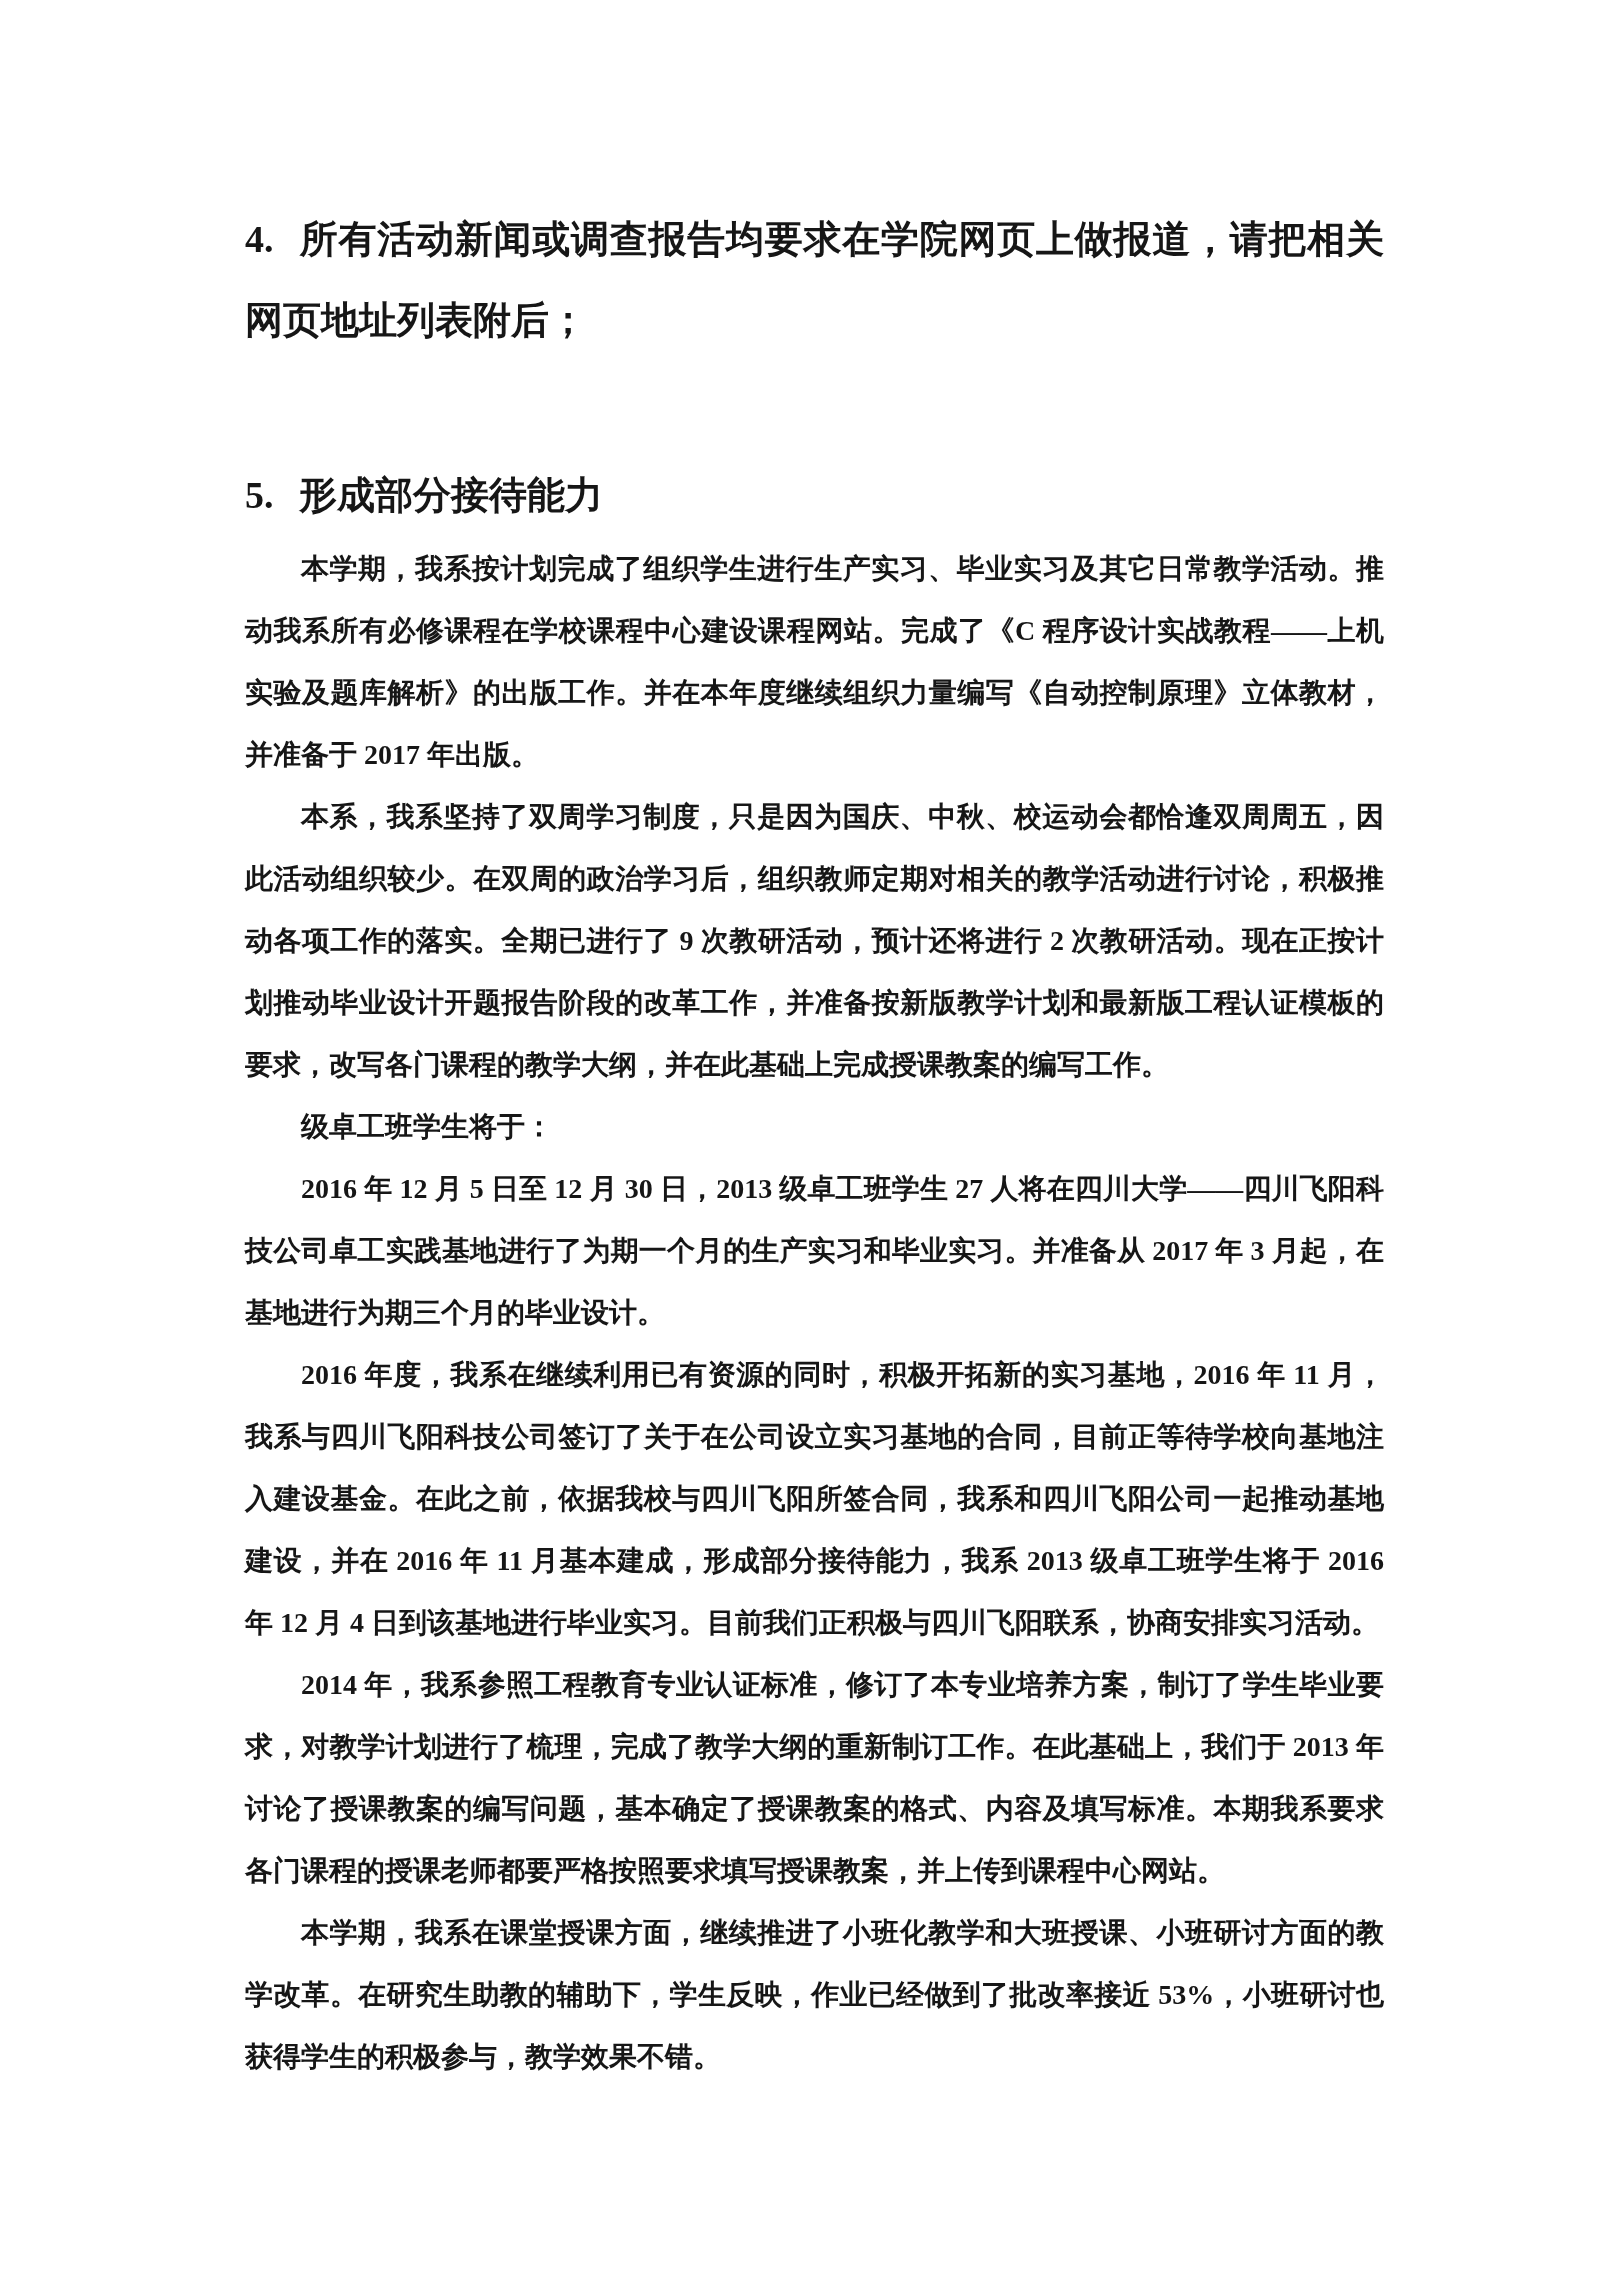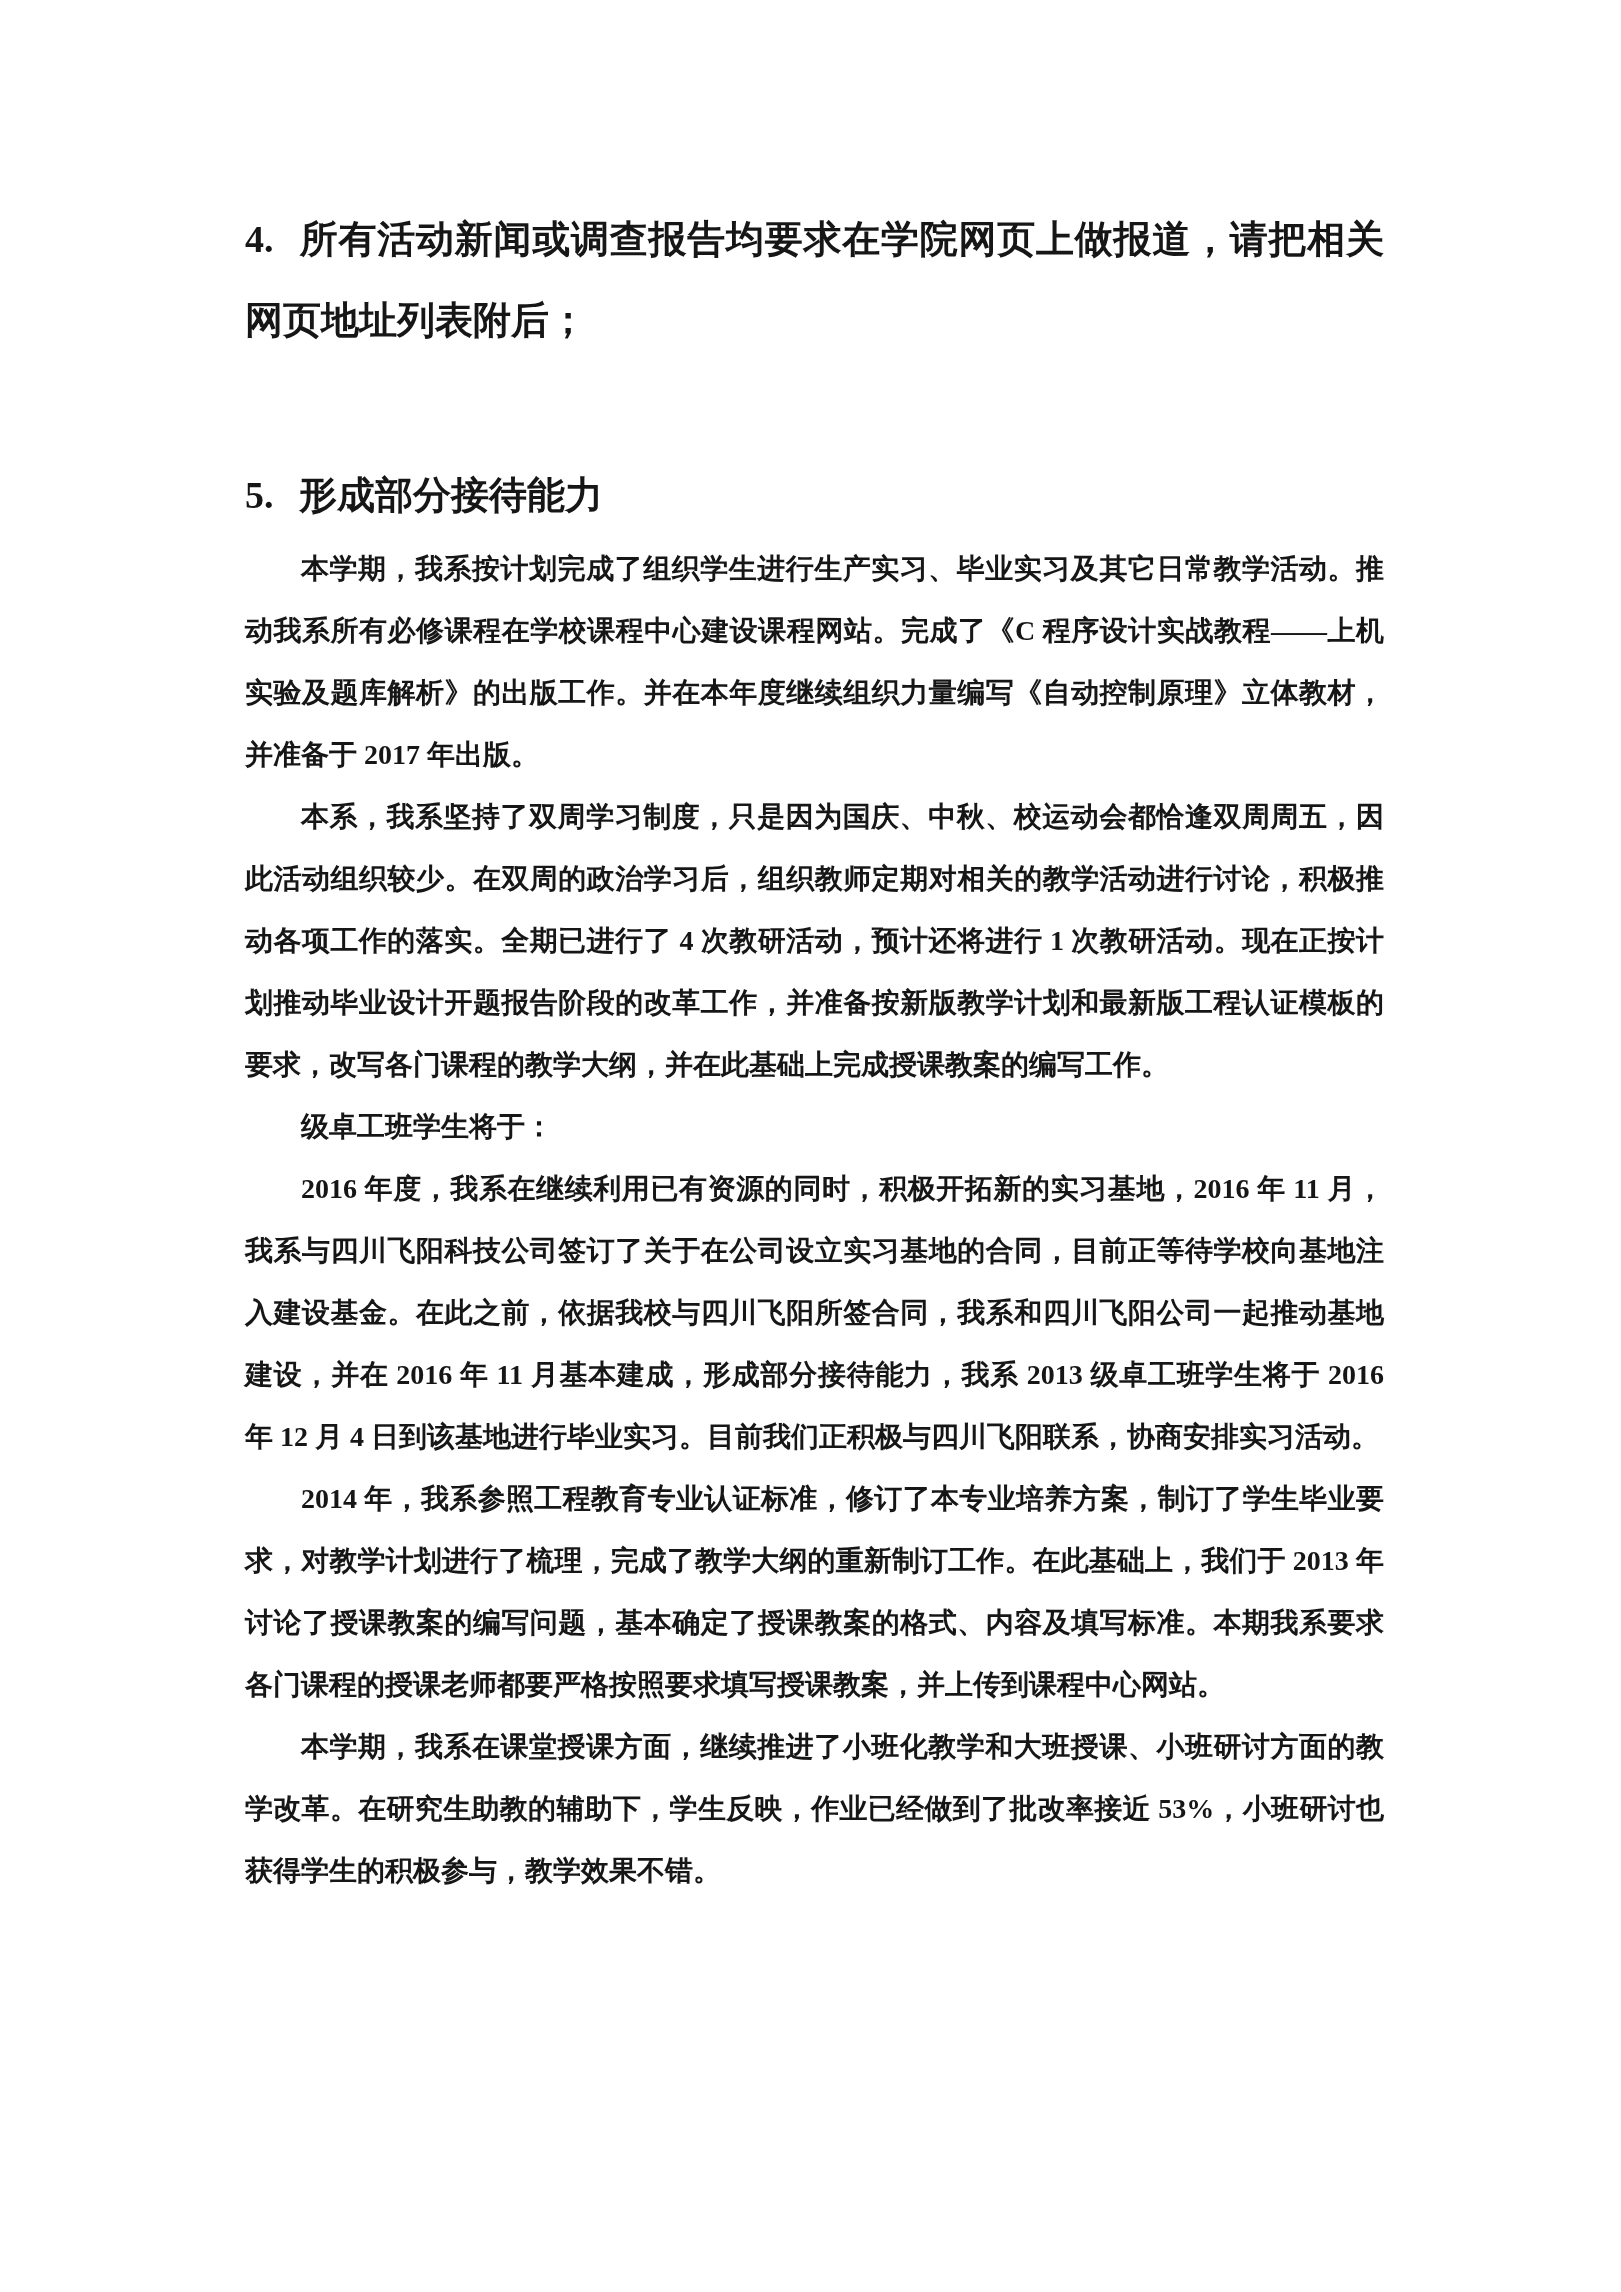--- a/index.html
+++ b/index.html
@@ -53,22 +53,23 @@
     <div class="heading h4-block">
       <span class="h-num">4.</span><span>所有活动新闻或调查报告均要求在学院网页上做报道，请把相关网页地址列表附后；</span>
     </div>
 
     <div class="heading h5-block">
       <span class="h-num">5.</span><span>形成部分接待能力</span>
     </div>
 
     <div class="body-text">
         <p>本学期，我系按计划完成了组织学生进行生产实习、毕业实习及其它日常教学活动。推动我系所有必修课程在学校课程中心建设课程网站。完成了《C 程序设计实战教程——上机实验及题库解析》的出版工作。并在本年度继续组织力量编写《自动控制原理》立体教材，并准备于 2017 年出版。</p>
-        <p>本系，我系坚持了双周学习制度，只是因为国庆、中秋、校运动会都恰逢双周周五，因此活动组织较少。在双周的政治学习后，组织教师定期对相关的教学活动进行讨论，积极推动各项工作的落实。全期已进行了 4 次教研活动，预计还将进行 1 次教研活动。现在正按计划推动毕业设计开题报告阶段的改革工作，并准备按新版教学计划和最新版工程认证模板的要求，改写各门课程的教学大纲，并在此基础上完成授课教案的编写工作。</p>
+        <p>本系，我系坚持了双周学习制度，只是因为国庆、中秋、校运动会都恰逢双周周五，因此活动组织较少。在双周的政治学习后，组织教师定期对相关的教学活动进行讨论，积极推动各项工作的落实。全期已进行了 9 次教研活动，预计还将进行 2 次教研活动。现在正按计划推动毕业设计开题报告阶段的改革工作，并准备按新版教学计划和最新版工程认证模板的要求，改写各门课程的教学大纲，并在此基础上完成授课教案的编写工作。</p>
         <p>级卓工班学生将于：</p>
+        <p>2016 年 12 月 5 日至 12 月 30 日，2013 级卓工班学生 27 人将在四川大学——四川飞阳科技公司卓工实践基地进行了为期一个月的生产实习和毕业实习。并准备从 2017 年 3 月起，在基地进行为期三个月的毕业设计。</p>
         <p>2016 年度，我系在继续利用已有资源的同时，积极开拓新的实习基地，2016 年 11 月，我系与四川飞阳科技公司签订了关于在公司设立实习基地的合同，目前正等待学校向基地注入建设基金。在此之前，依据我校与四川飞阳所签合同，我系和四川飞阳公司一起推动基地建设，并在 2016 年 11 月基本建成，形成部分接待能力，我系 2013 级卓工班学生将于 2016 年 12 月 4 日到该基地进行毕业实习。目前我们正积极与四川飞阳联系，协商安排实习活动。</p>
         <p>2014 年，我系参照工程教育专业认证标准，修订了本专业培养方案，制订了学生毕业要求，对教学计划进行了梳理，完成了教学大纲的重新制订工作。在此基础上，我们于 2013 年讨论了授课教案的编写问题，基本确定了授课教案的格式、内容及填写标准。本期我系要求各门课程的授课老师都要严格按照要求填写授课教案，并上传到课程中心网站。</p>
         <p>本学期，我系在课堂授课方面，继续推进了小班化教学和大班授课、小班研讨方面的教学改革。在研究生助教的辅助下，学生反映，作业已经做到了批改率接近 53%，小班研讨也获得学生的积极参与，教学效果不错。</p>
       </div>
 
   </div>
 </div>
 
 
 </body></html>

